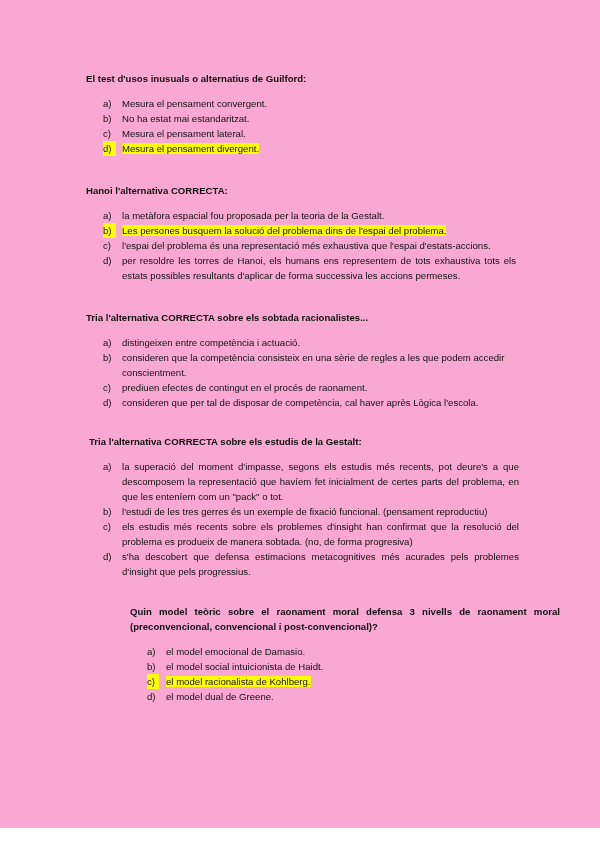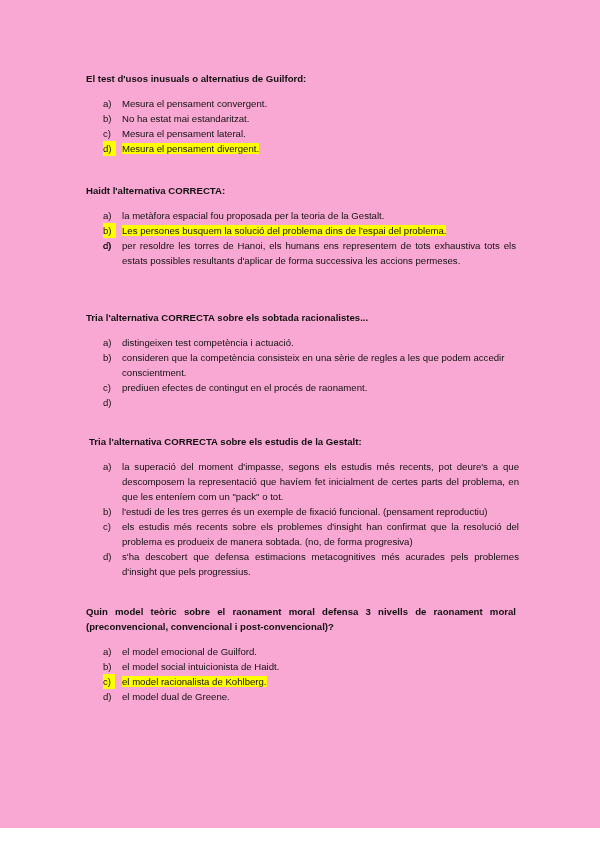--- a/index.html
+++ b/index.html
@@ -28,52 +28,52 @@
     <p class="q-title">El test d'usos inusuals o alternatius de Guilford:</p>
     <ul class="opts" style="margin-top:10px;">
       <li class="opt"><span class="letter">a)</span><span class="txt">Mesura el pensament convergent.</span></li>
       <li class="opt"><span class="letter">b)</span><span class="txt">No ha estat mai estandaritzat.</span></li>
       <li class="opt"><span class="letter">c)</span><span class="txt">Mesura el pensament lateral.</span></li>
       <li class="opt highlighted"><span class="letter">d)</span><span class="txt">Mesura el pensament divergent.</span></li>
     </ul>
   </div>
 
   <div class="q" style="top:184px;">
-    <p class="q-title">Haidt l'alternativa CORRECTA:</p>
+    <p class="q-title">Hanoi l'alternativa CORRECTA:</p>
     <ul class="opts" style="margin-top:10px;">
       <li class="opt"><span class="letter">a)</span><span class="txt">la metàfora espacial fou proposada per la teoria de la Gestalt.</span></li>
       <li class="opt highlighted"><span class="letter">b)</span><span class="txt">Les persones busquem la solució del problema dins de l'espai del problema.</span></li>
-      <li class="opt"><span class="letter">c)</span></li>
+      <li class="opt"><span class="letter">c)</span><span class="txt">l'espai del problema és una representació més exhaustiva que l'espai d'estats-accions.</span></li>
       <li class="opt justify"><span class="letter">d)</span><span class="txt">per resoldre les torres de Hanoi, els humans ens representem de tots exhaustiva tots els estats possibles resultants d'aplicar de forma successiva les accions permeses.</span></li>
     </ul>
   </div>
 
   <div class="q" style="top:311px;">
     <p class="q-title">Tria l'alternativa CORRECTA sobre els sobtada racionalistes...</p>
     <ul class="opts" style="margin-top:10px;">
-      <li class="opt"><span class="letter">a)</span><span class="txt">distingeixen test competència i actuació.</span></li>
+      <li class="opt"><span class="letter">a)</span><span class="txt">distingeixen entre competència i actuació.</span></li>
       <li class="opt"><span class="letter">b)</span><span class="txt">consideren que la competència consisteix en una sèrie de regles a les que podem accedir conscientment.</span></li>
       <li class="opt"><span class="letter">c)</span><span class="txt">prediuen efectes de contingut en el procés de raonament.</span></li>
-      <li class="opt"><span class="letter">d)</span></li>
+      <li class="opt"><span class="letter">d)</span><span class="txt">consideren que per tal de disposar de competència, cal haver après Lògica l'escola.</span></li>
     </ul>
   </div>
 
   <div class="q" style="top:435px; left:89px;">
     <p class="q-title">Tria l'alternativa CORRECTA sobre els estudis de la Gestalt:</p>
     <ul class="opts" style="margin-top:10px; margin-left:-3px;">
       <li class="opt justify"><span class="letter">a)</span><span class="txt">la superació del moment d'impasse, segons els estudis més recents, pot deure's a que descomposem la representació que havíem fet inicialment de certes parts del problema, en que les enteníem com un "pack" o tot.</span></li>
       <li class="opt"><span class="letter">b)</span><span class="txt">l'estudi de les tres gerres és un exemple de fixació funcional. (pensament reproductiu)</span></li>
       <li class="opt justify"><span class="letter">c)</span><span class="txt">els estudis més recents sobre els problemes d'insight han confirmat que la resolució del problema es produeix de manera sobtada. (no, de forma progresiva)</span></li>
       <li class="opt justify"><span class="letter">d)</span><span class="txt">s'ha descobert que defensa estimacions metacognitives més acurades pels problemes d'insight que pels progressius.</span></li>
     </ul>
   </div>
 
-  <div class="q" style="top:604px;">
+  <div class="q" style="top:604px;margin-left:44px;">
     <p class="q-title justify" style="line-height:15px;">Quin model teòric sobre el raonament moral defensa 3 nivells de raonament moral (preconvencional, convencional i post-convencional)?</p>
     <ul class="opts" style="margin-top:10px;">
-      <li class="opt"><span class="letter">a)</span><span class="txt">el model emocional de Guilford.</span></li>
+      <li class="opt"><span class="letter">a)</span><span class="txt">el model emocional de Damasio.</span></li>
       <li class="opt"><span class="letter">b)</span><span class="txt">el model social intuicionista de Haidt.</span></li>
       <li class="opt highlighted"><span class="letter">c)</span><span class="txt">el model racionalista de Kohlberg.</span></li>
       <li class="opt"><span class="letter">d)</span><span class="txt">el model dual de Greene.</span></li>
     </ul>
   </div>
 
 </div>
 
 </body></html>

